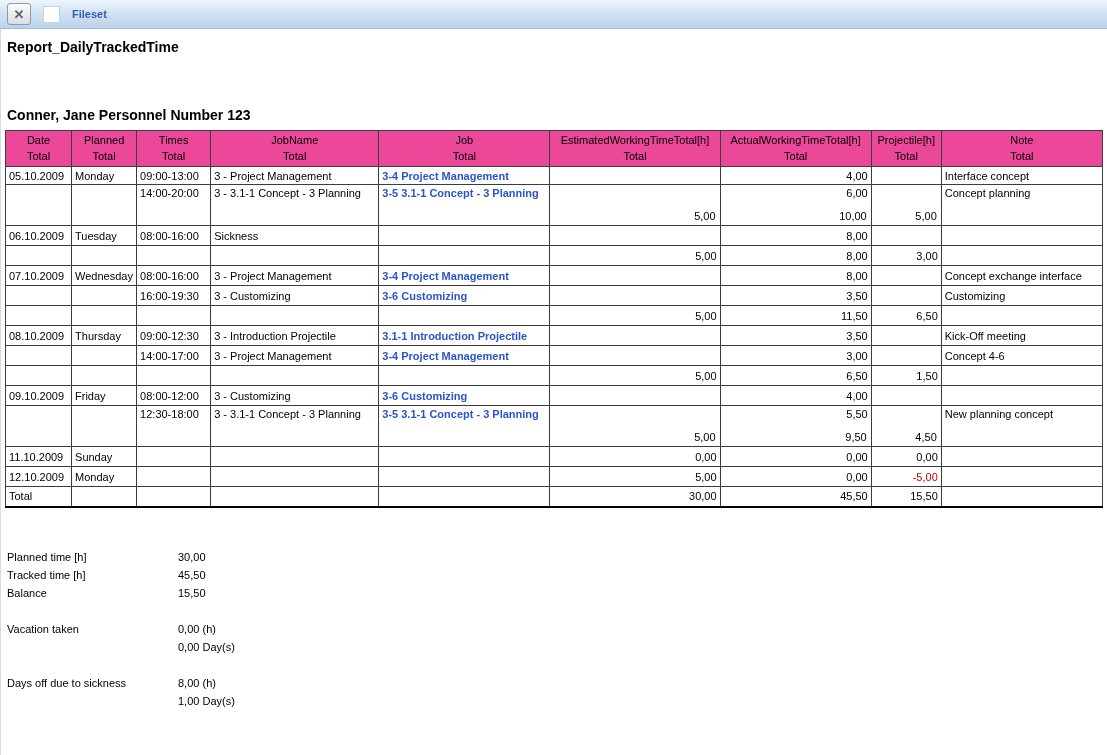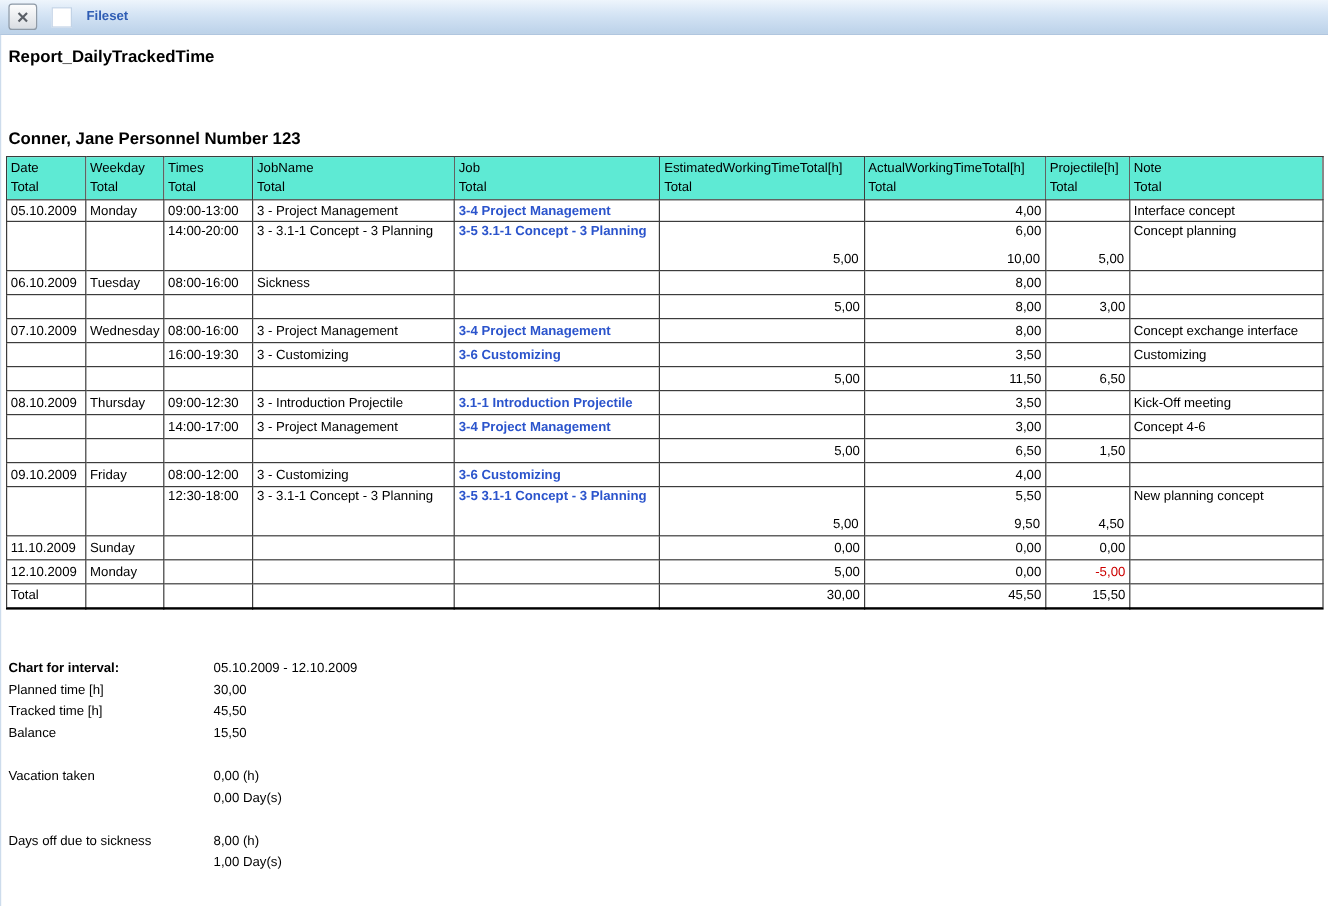--- a/index.html
+++ b/index.html
@@ -71,22 +71,22 @@
   table.report th, table.report td {
     border: 1px solid #3c3c3c;
     padding: 1px 3px;
     overflow: hidden;
     white-space: nowrap;
     position: relative;
     font-weight: normal;
     color: #000;
   }
   table.report th {
-    background: #5eead4;
-    text-align: left;
+    background: #ec4899;
+    text-align: center;
     vertical-align: top;
     height: 36px;
     line-height: 16px;
   }
   table.report td { vertical-align: middle; }
   tr.tall td { vertical-align: top; padding-top: 2px; }
   td.num { text-align: right; padding-right: 4px; }
   .line-bot {
     position: absolute;
     bottom: 3px; right: 4px;
@@ -125,21 +125,21 @@
         <col style="width: 70px;">
         <col style="width: 161px;">
       </colgroup>
       <thead>
         <tr>
           <th>
             <div>Date</div>
             <div>Total</div>
           </th>
           <th>
-            <div>Weekday</div>
+            <div>Planned</div>
             <div>Total</div>
           </th>
           <th>
             <div>Times</div>
             <div>Total</div>
           </th>
           <th>
             <div>JobName</div>
             <div>Total</div>
           </th>
@@ -329,24 +329,20 @@
           <td class="num"><span>30,00</span></td>
           <td class="num"><span>45,50</span></td>
           <td class="num"><span>15,50</span></td>
           <td><span></span></td>
         </tr>
       </tbody>
     </table>
 
   <div class="summary">
     <div class="summary-line">
-      <span class="summary-label bold">Chart for interval:</span>
-      <span>05.10.2009 - 12.10.2009</span>
-    </div>
-    <div class="summary-line">
       <span class="summary-label">Planned time [h]</span>
       <span>30,00</span>
     </div>
     <div class="summary-line">
       <span class="summary-label">Tracked time [h]</span>
       <span>45,50</span>
     </div>
     <div class="summary-line">
       <span class="summary-label">Balance</span>
       <span>15,50</span>

